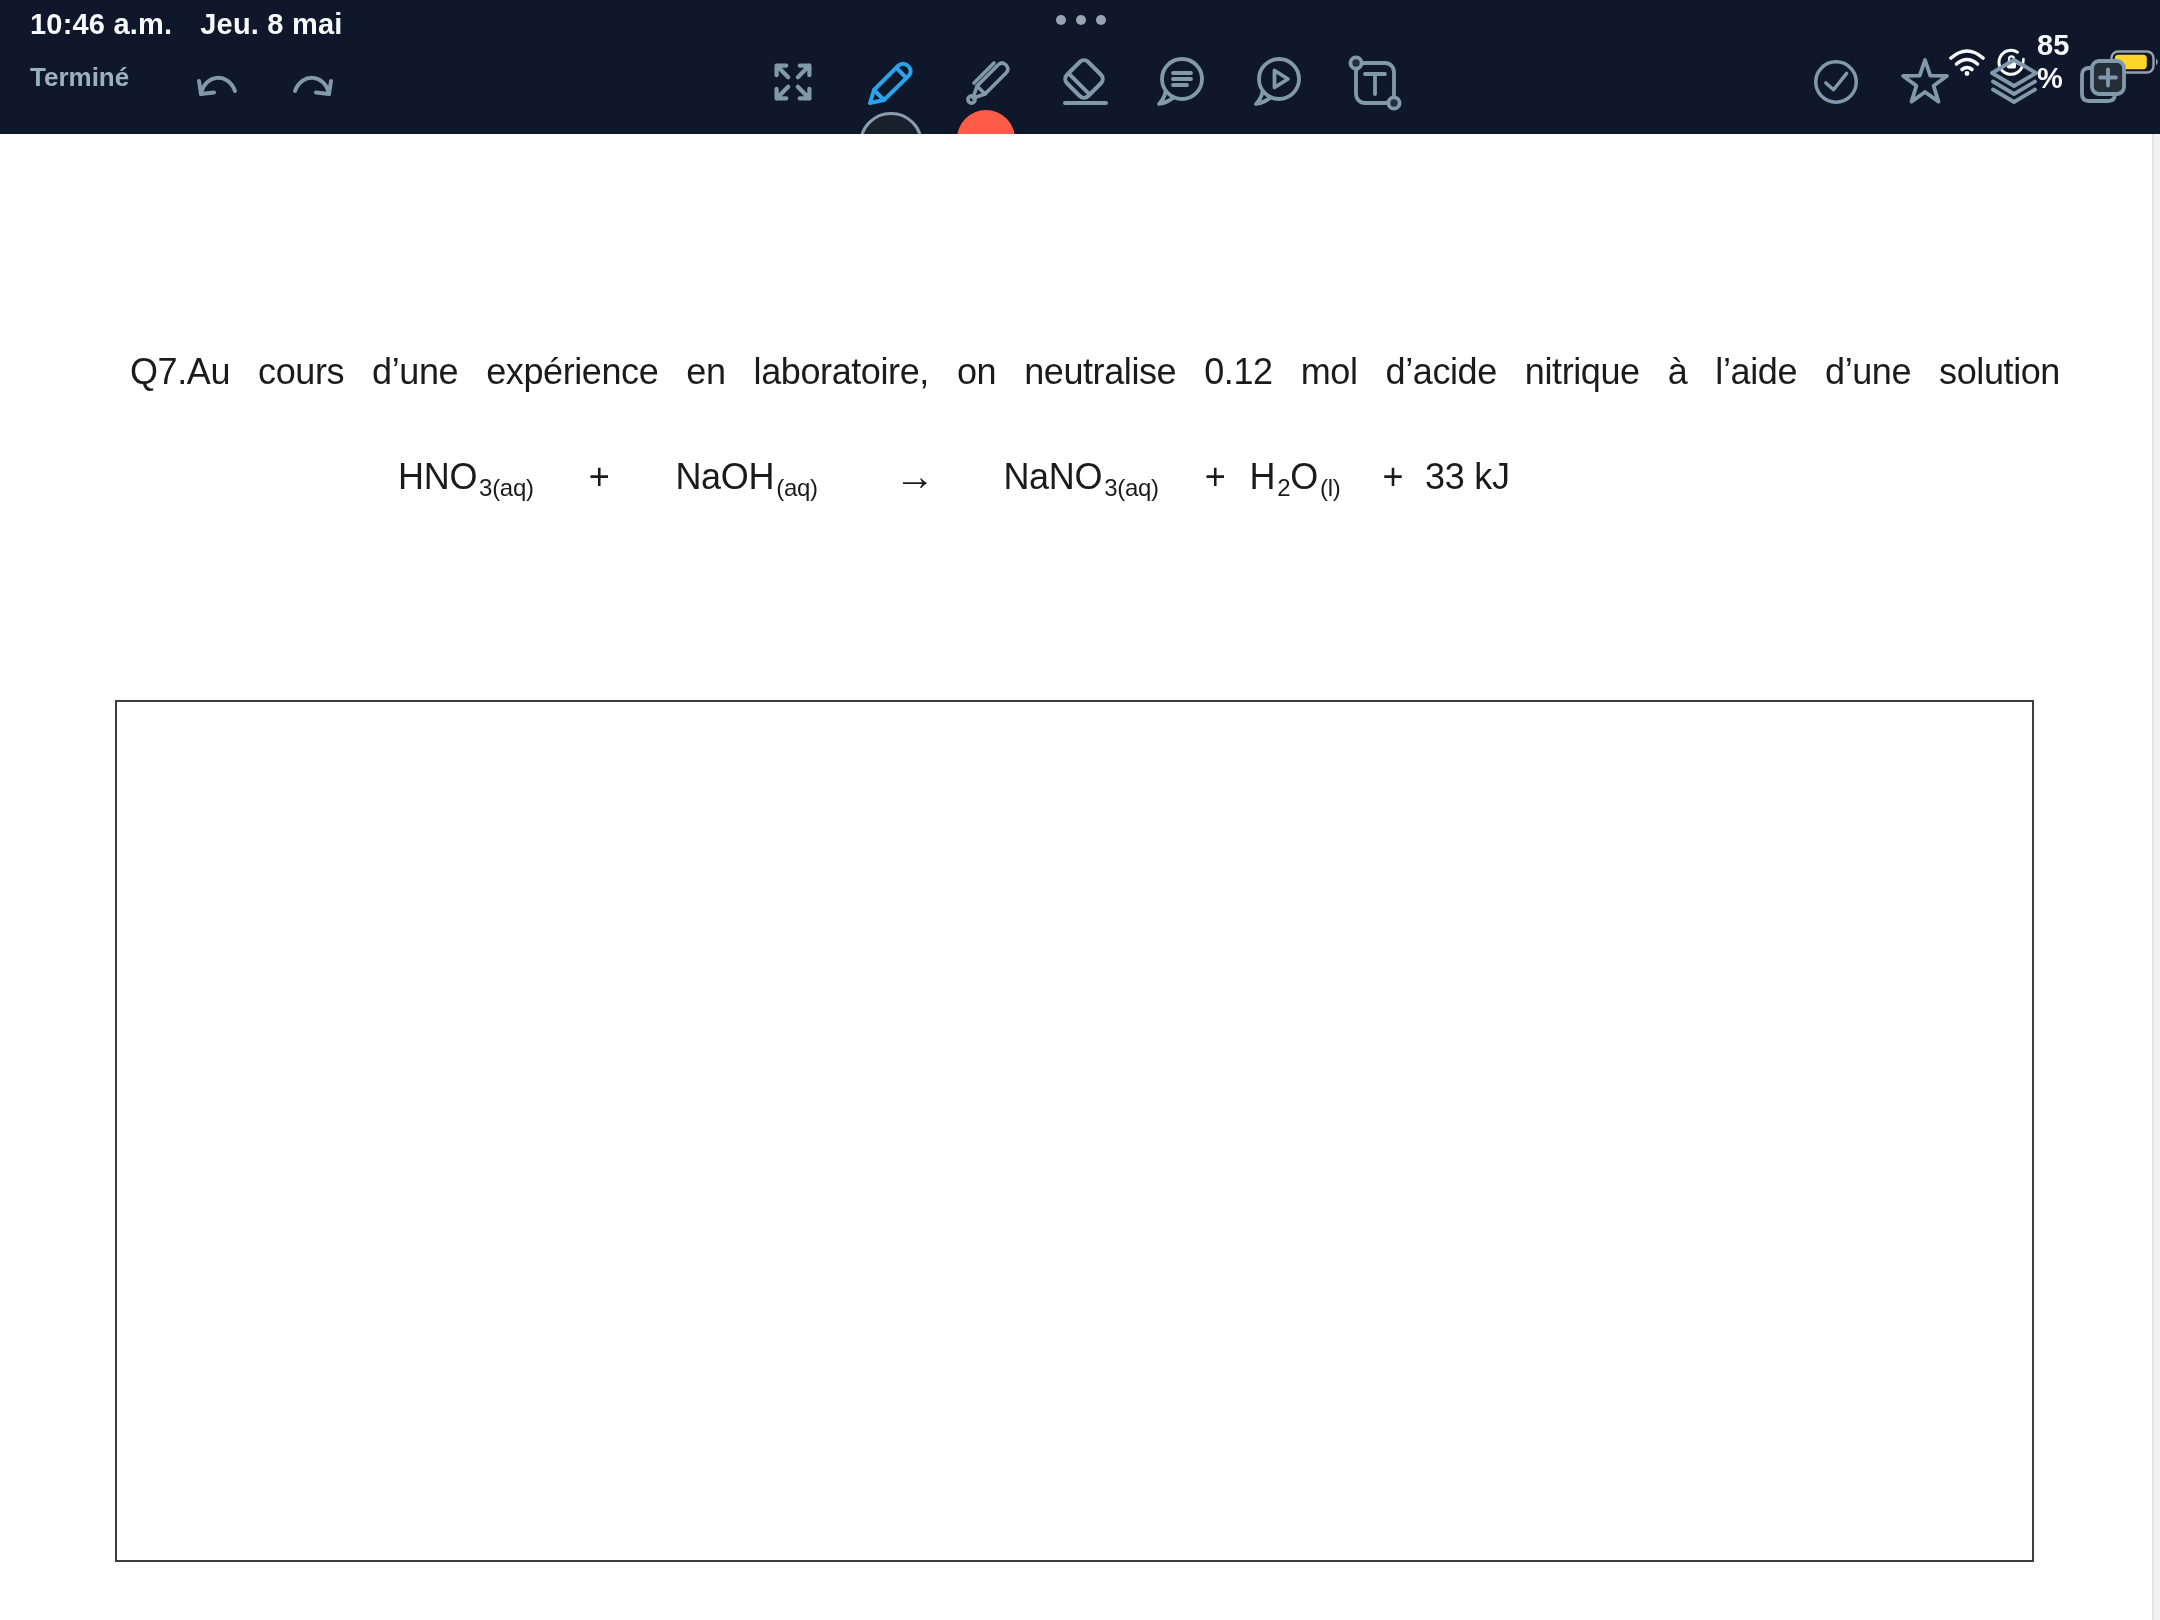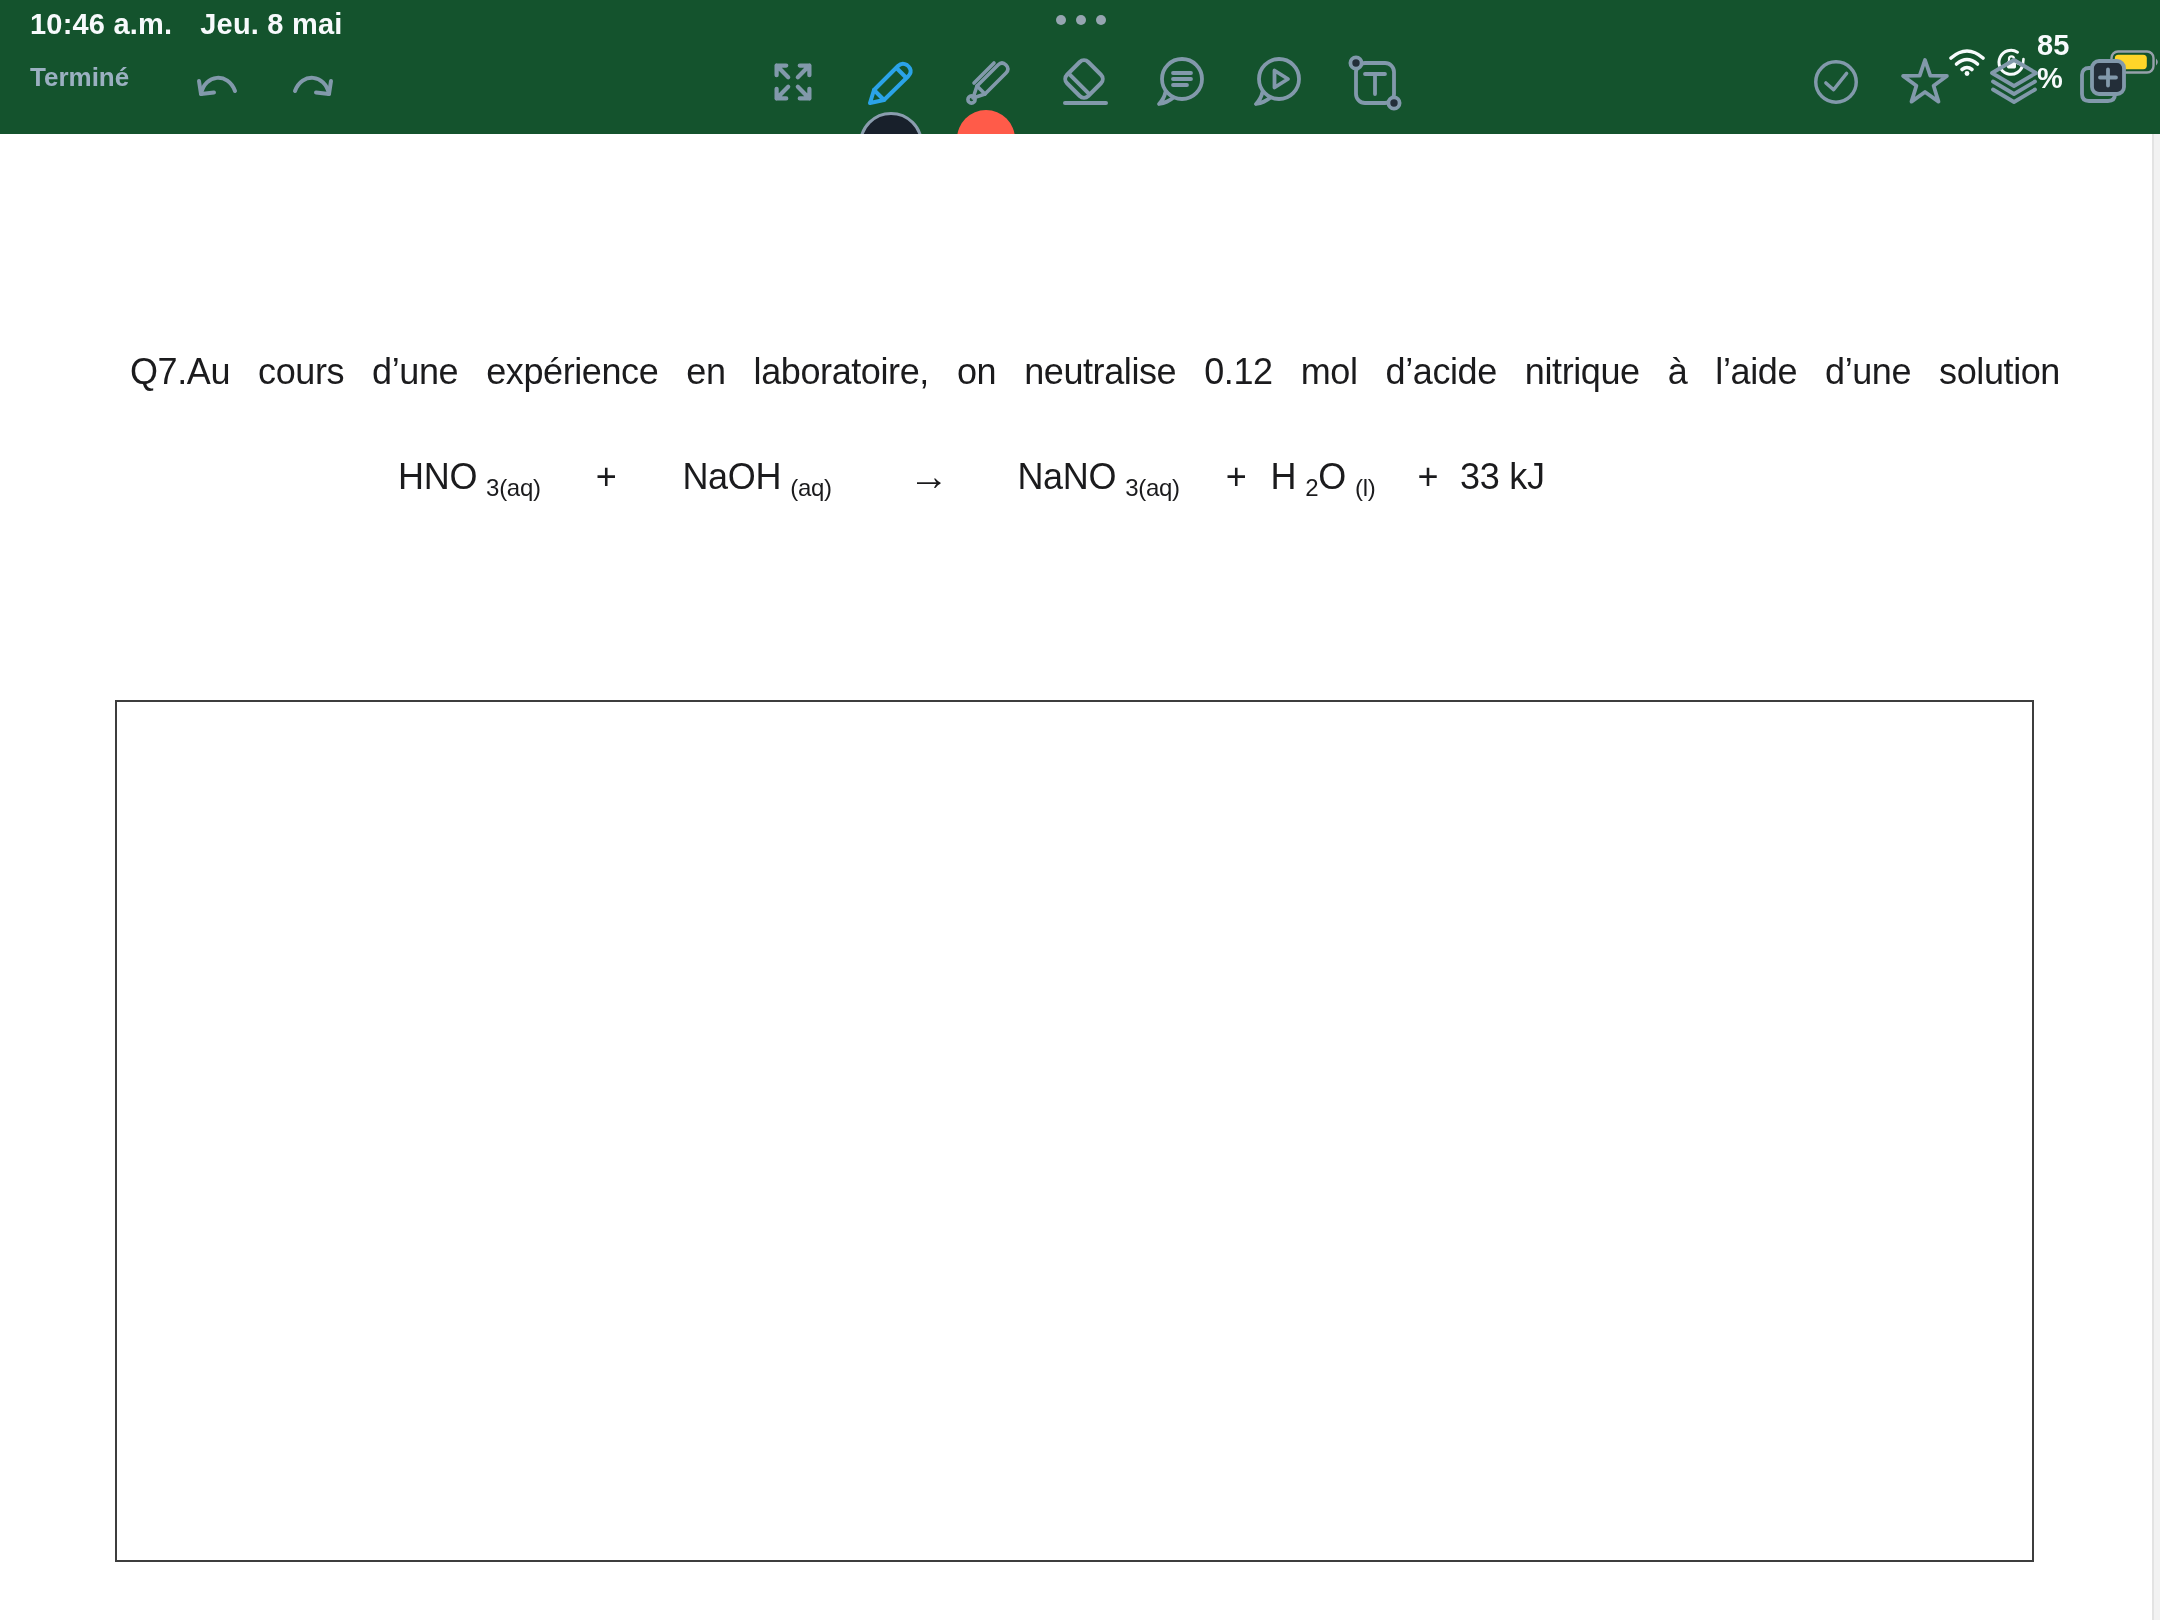--- a/index.html
+++ b/index.html
@@ -4,21 +4,21 @@
 <style>
   html,body { margin:0; padding:0; background:#ffffff; }
   #screen {
     position:relative; width:2160px; height:1620px; overflow:hidden;
     background:#ffffff; font-family:"Liberation Sans", sans-serif;
   }
 
   
   header#chrome {
     position:absolute; left:0; top:0; width:2160px; height:134px;
-    background:#14532d; overflow:hidden; color:#8299AB;
+    background:#0f172a; overflow:hidden; color:#8299AB;
   }
   .status-left {
     position:absolute; left:30px; top:8px; color:#F7FAFC;
     font-size:29px; font-weight:700; letter-spacing:.2px;
   }
   .status-left .date { margin-left:28px; }
   .status-dots { position:absolute; left:1056px; top:15px; display:flex; gap:10px; }
   .status-dots i { width:10px; height:10px; border-radius:50%; background:#96A5B1; }
   .status-right {
     position:absolute; left:1948px; top:6px; display:flex; align-items:center; gap:10px;
@@ -55,21 +55,21 @@
     font-size:36px; line-height:58px; letter-spacing:-0.4px;
   }
   .jline { display:block; text-align:justify; }
   .jline::after { content:""; display:inline-block; width:100%; height:0; }
   .line2 { display:block; }
 
   .eq {
     position:absolute; left:398px; top:319px;
     font-size:36px; letter-spacing:-0.3px; display:flex; align-items:baseline; white-space:nowrap;
   }
-  .eq .sub { font-size:24px; position:relative; top:7px; margin-left:9px; letter-spacing:-0.3px; }
+  .eq .sub { font-size:24px; position:relative; top:7px; margin-left:2px; letter-spacing:-0.3px; }
   .eq .m1 { margin-left:55px; } .eq .m2 { margin-left:66px; } .eq .m3 { margin-left:77px; }
   .eq .m4 { margin-left:69px; } .eq .m5 { margin-left:46px; } .eq .m6 { margin-left:24px; }
   .eq .m7 { margin-left:42px; } .eq .m8 { margin-left:22px; }
   .eq .arrow { font-size:40px; position:relative; top:1px; }
 
   .prompt {
     position:absolute; left:118px; top:428px; font-size:36px; letter-spacing:-0.4px;
   }
 
   .answer-box {

